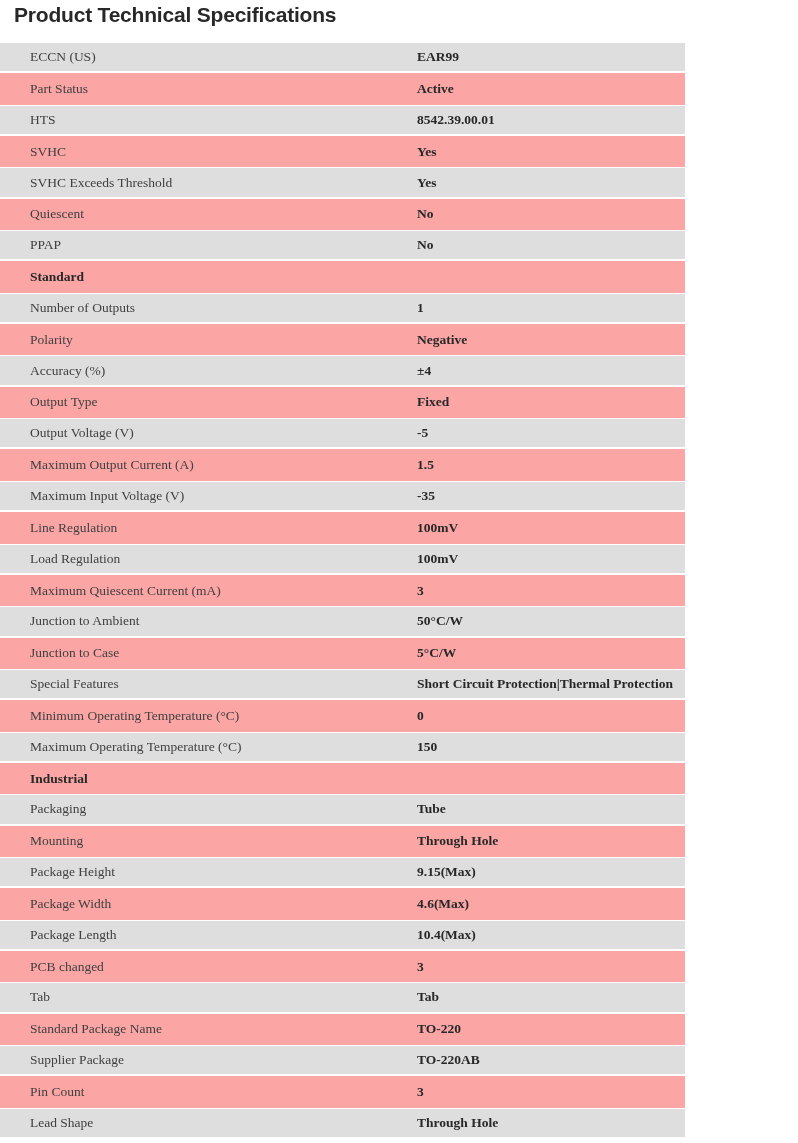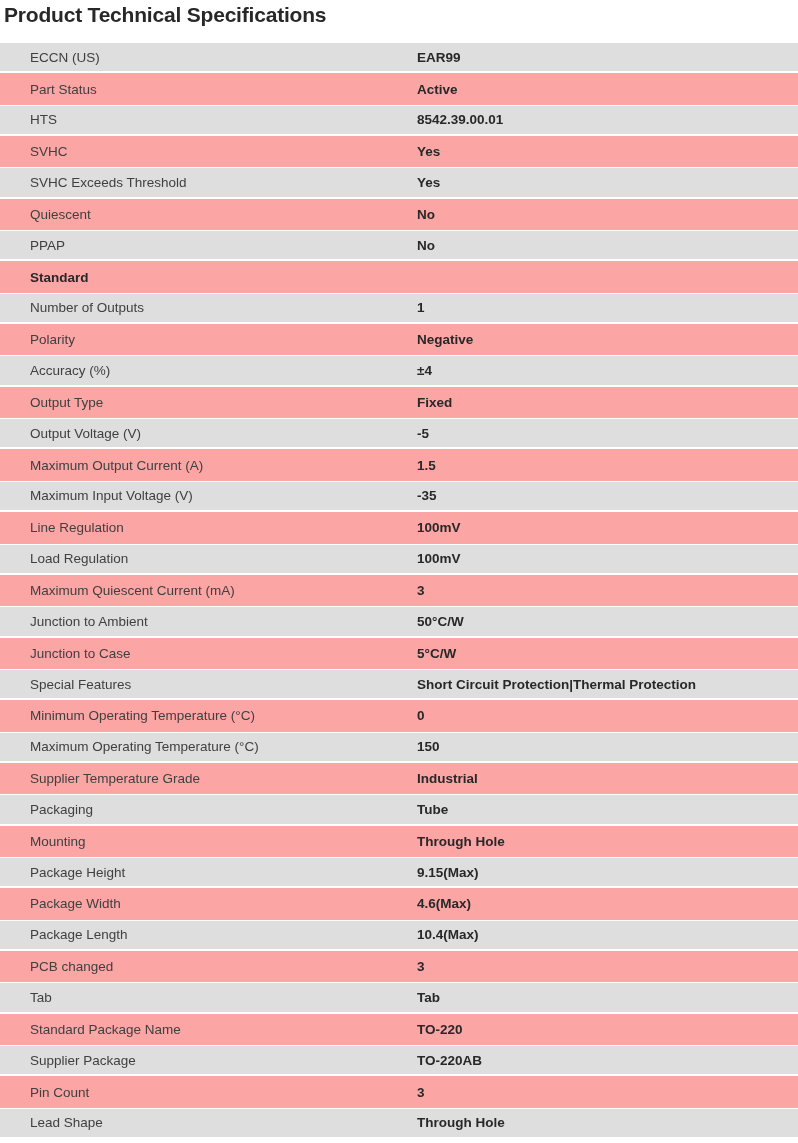--- a/index.html
+++ b/index.html
@@ -9,30 +9,31 @@
   }
   body {
     width: 798px;
     height: 1143px;
     overflow: hidden;
     font-family: "Liberation Sans", sans-serif;
     -webkit-font-smoothing: antialiased;
   }
   .page-title {
     margin: 0;
-    padding: 1px 0 0 4px;
+    padding: 1px 0 0 14px;
     font-size: 21px;
     line-height: 28px;
     font-weight: 700;
     letter-spacing: -0.2px;
     color: var(--title-color, #282828);
   }
   .spec-table {
     margin-top: 13px;
-    width: 798px;
+    width: 685px;
+    font-family: Liberation Serif, serif;
   }
   .row {
     box-sizing: border-box;
     height: 31.35px;
     display: flex;
     align-items: center;
     padding-left: 30px;
     background: #fca5a5;
   }
   .row:nth-child(odd) {
@@ -170,21 +171,20 @@
     <div class="label">Minimum Operating Temperature (°C)</div>
     <div class="value">0</div>
   </div>
 
   <div class="row">
     <div class="label">Maximum Operating Temperature (°C)</div>
     <div class="value">150</div>
   </div>
 
   <div class="row">
-    <div class="label">Supplier Temperature Grade</div>
     <div class="value">Industrial</div>
   </div>
 
   <div class="row">
     <div class="label">Packaging</div>
     <div class="value">Tube</div>
   </div>
 
   <div class="row">
     <div class="label">Mounting</div>

